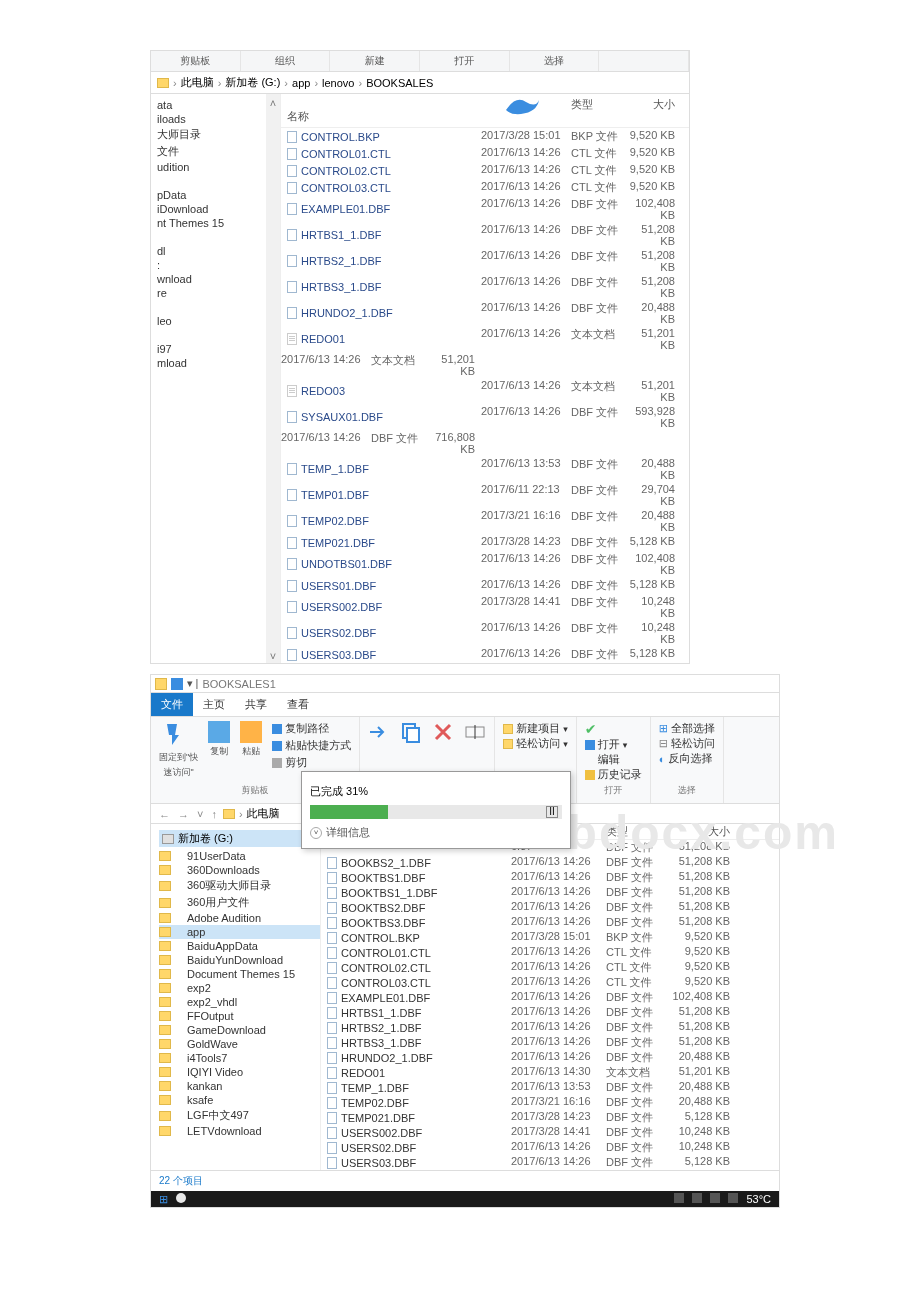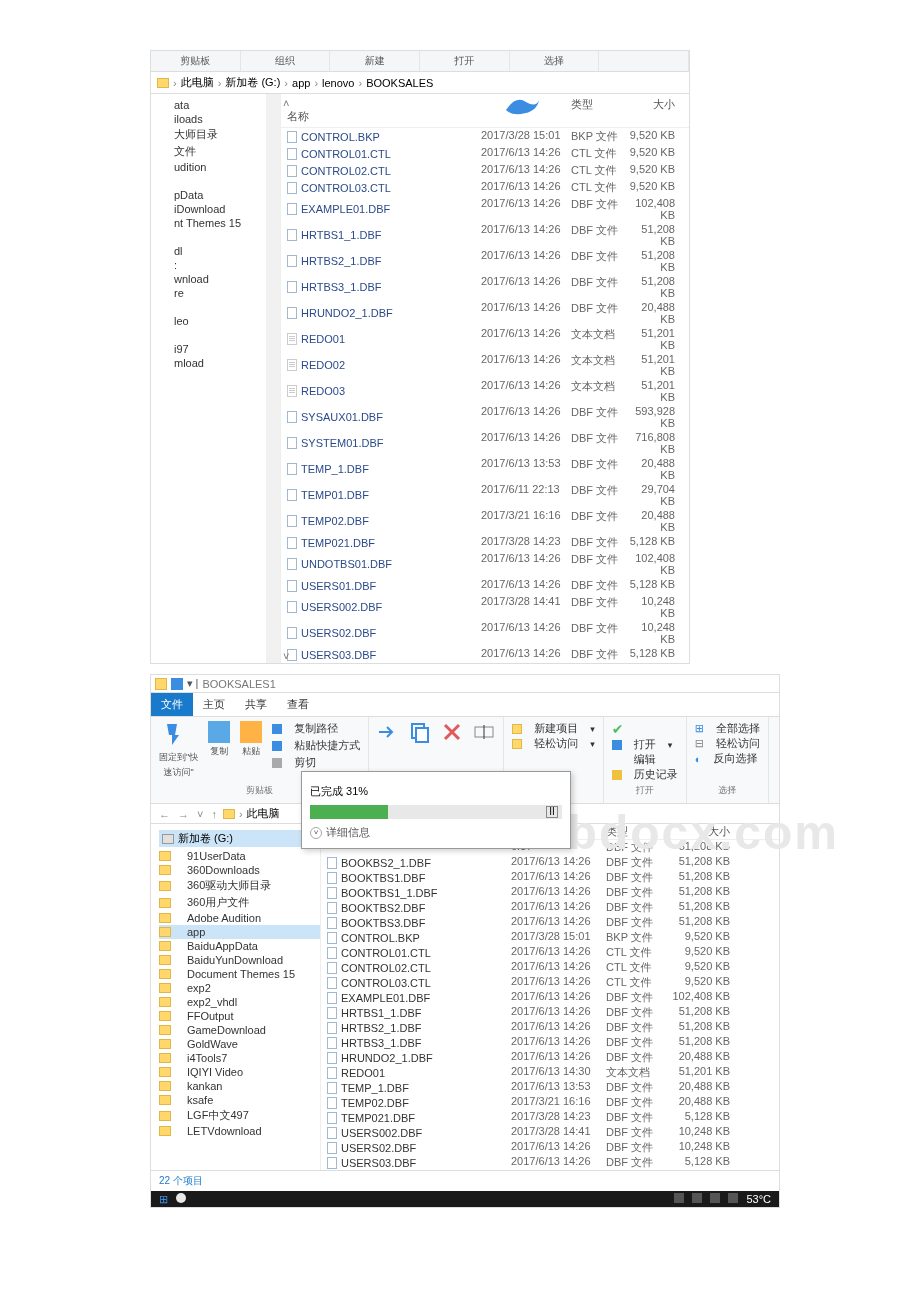--- a/index.html
+++ b/index.html
@@ -8,21 +8,21 @@
 
 
 .win { border: 1px solid #ddd; width: 540px; margin-bottom: 10px; }
 .ribbon-groups { display: flex; border-bottom: 1px solid #ddd; background: #f5f6f7; }
 .rg { flex: 1; text-align: center; padding: 3px 0; font-size: 10px; color: #555; border-right: 1px solid #e5e5e5; }
 .breadcrumb { display: flex; align-items: center; padding: 3px 6px; border-bottom: 1px solid #ddd; font-size: 10px; gap: 4px; }
 .folder-ico { width: 12px; height: 10px; background: #ffd76a; border: 1px solid #e0b84a; }
 .bc-sep { color: #888; }
 .content { display: flex; }
 .nav { width: 130px; border-right: 1px solid #eee; padding: 4px 0 4px 6px; position: relative; font-size: 10px; color: #333;}
-.nav div { padding: 1px 0; margin-left: 17px; }
+.nav div { padding: 1px 0; }
 .scrollbar { position: absolute; right: 0; top: 0; width: 14px; height: 100%; background: #f1f1f1; display:flex; flex-direction:column; justify-content:space-between;}
 .scroll-arrow { height: 14px; text-align:center; color:#777; line-height:14px; }
 .files { flex: 1; }
 .fhead { display: flex; border-bottom: 1px solid #eee; font-size: 10px; color: #555; }
 .fhead .c1 { width: 200px; padding: 3px 6px; margin-top: 12px; }
 .fhead .c2 { width: 90px; padding: 3px 0;}
 .fhead .c3 { width: 55px; padding: 3px 0;}
 .fhead .c4 { width: 55px; text-align: right; padding: 3px 6px;}
 .row { display: flex; font-size: 10px; color: #2a4a8a; padding: 1px 0;}
 .row .c1 { width: 200px; padding-left: 6px; display:flex; align-items:center; gap:4px;}
@@ -40,21 +40,21 @@
 .sq.yellow { background:#ffd76a; border:1px solid #e0b84a;}
 .sq.blue { background:#3a8de0; }
 .tabs { display:flex; background:#fff; border-bottom:1px solid #ddd; font-size:11px;}
 .tab { padding:4px 10px; color:#333;}
 .tab.active { background:#1979ca; color:#fff;}
 .ribbon2 { display:flex; border-bottom:1px solid #ddd; background:#f8f9fa; min-height:60px;}
 .ribgroup { border-right:1px solid #e5e5e5; padding:4px 8px; display:flex; flex-direction:column; justify-content:space-between; font-size:9px; color:#555;}
 .rib-big { display:flex; gap:10px; align-items:flex-start;}
 .rib-label { text-align:center; font-size:9px; margin-top:2px;}
 .glabel { text-align:center; color:#777; font-size:9px; padding:2px 0;}
-.rib-small { font-size:9px; color:#333; display:flex; align-items:center; gap:12px; white-space:nowrap;}
+.rib-small { font-size:9px; color:#333; display:flex; align-items:center; gap:3px; white-space:nowrap;}
 .tick { color:#4fbf66; font-size:14px;}
 .micro { width:10px; height:10px; display:inline-block;}
 .micro.copy { background:#5aa9e6;}
 .micro.paste { background:#ffb347;}
 .micro.cut { background:#aaa;}
 .micro.blue { background:#3a8de0;}
 .micro.new { background:#ffd76a; border:1px solid #e0b84a;}
 .micro.folder { background:#ffd76a; border:1px solid #e0b84a;}
 
 
@@ -243,24 +243,20 @@
             <div class="row">
               <div class="c1">
                 <span class="txt-ico"></span>
                 <span>REDO01</span>
               </div>
               <div class="c2">2017/6/13 14:26</div>
               <div class="c3">文本文档</div>
               <div class="c4">51,201 KB</div>
             </div>
             <div class="row">
-              <div class="c1">
-                <span class="txt-ico"></span>
-                <span>REDO02</span>
-              </div>
               <div class="c2">2017/6/13 14:26</div>
               <div class="c3">文本文档</div>
               <div class="c4">51,201 KB</div>
             </div>
             <div class="row">
               <div class="c1">
                 <span class="txt-ico"></span>
                 <span>REDO03</span>
               </div>
               <div class="c2">2017/6/13 14:26</div>
@@ -270,24 +266,20 @@
             <div class="row">
               <div class="c1">
                 <span class="file-ico"></span>
                 <span>SYSAUX01.DBF</span>
               </div>
               <div class="c2">2017/6/13 14:26</div>
               <div class="c3">DBF 文件</div>
               <div class="c4">593,928 KB</div>
             </div>
             <div class="row">
-              <div class="c1">
-                <span class="file-ico"></span>
-                <span>SYSTEM01.DBF</span>
-              </div>
               <div class="c2">2017/6/13 14:26</div>
               <div class="c3">DBF 文件</div>
               <div class="c4">716,808 KB</div>
             </div>
             <div class="row">
               <div class="c1">
                 <span class="file-ico"></span>
                 <span>TEMP_1.DBF</span>
               </div>
               <div class="c2">2017/6/13 13:53</div>

